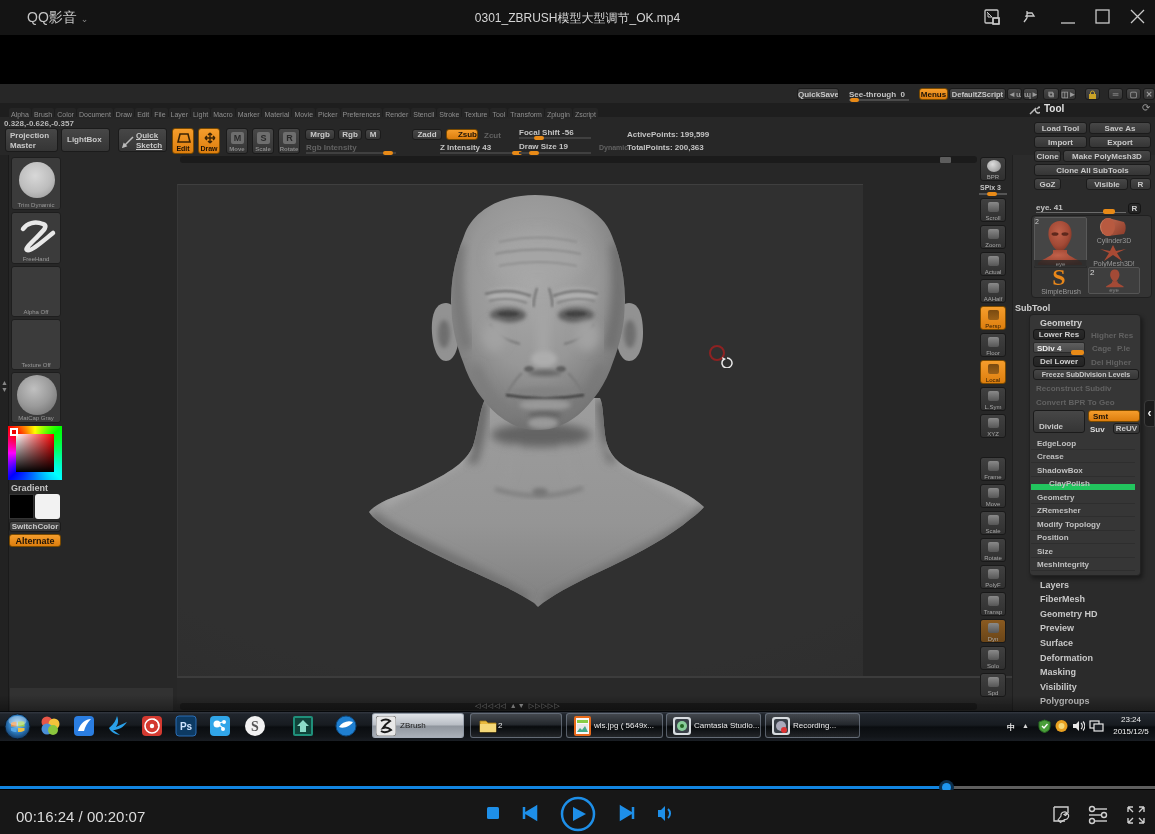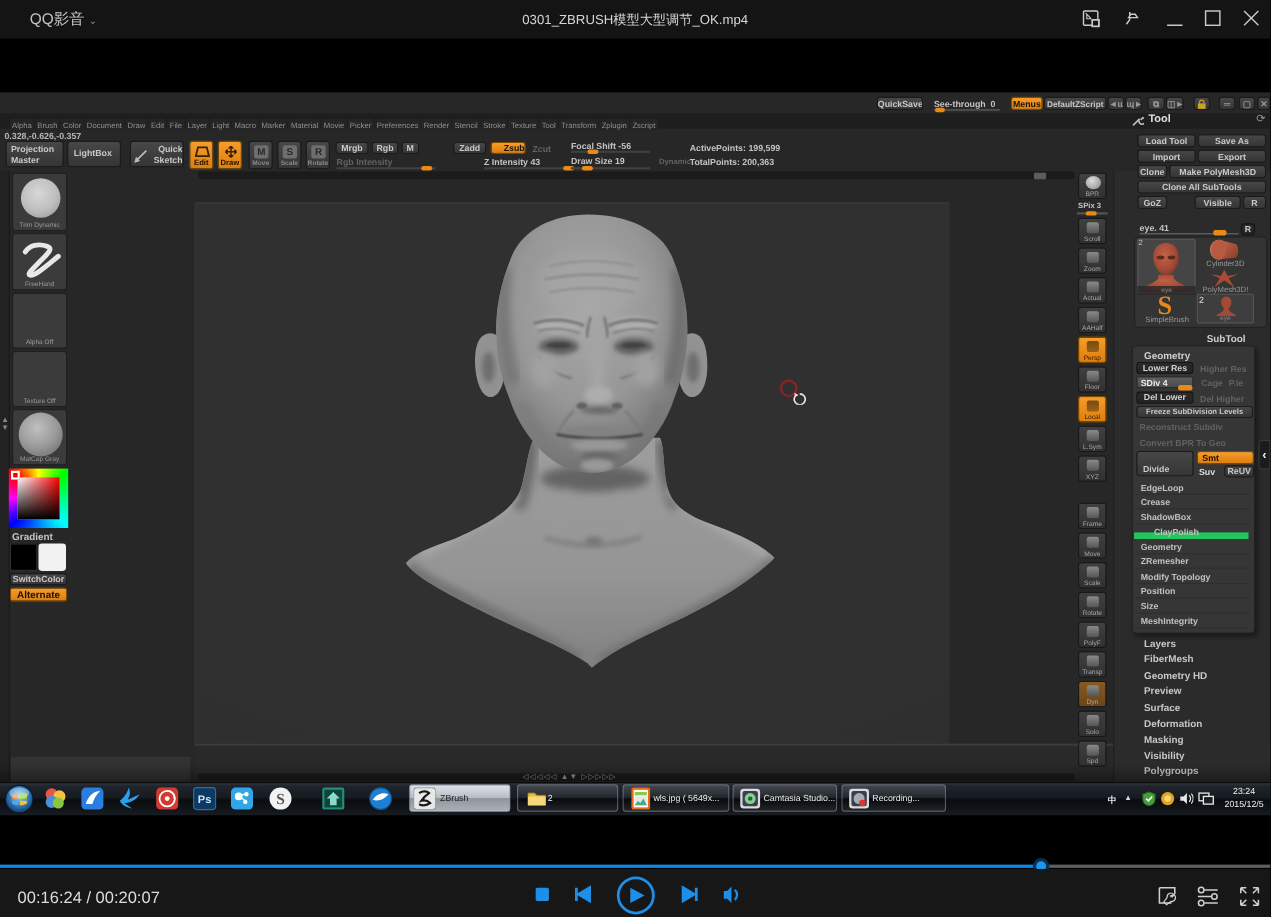--- a/index.html
+++ b/index.html
@@ -62,21 +62,21 @@
           <rect x="1" y="4" width="7" height="5" fill="#c9a227"></rect>
           <path d="M2.5 4 V3 a2 2 0 0 1 4 0 V4" stroke="#c9a227" fill="none"></path>
         </svg></div>
 <div class="btn" style="left:1108px;top:4px;width:15px;height:12px;line-height:11px;color:#9a9a9a">═</div>
 <div class="btn" style="left:1126px;top:4px;width:15px;height:12px;line-height:11px;color:#9a9a9a">▢</div>
 <div class="btn" style="left:1143px;top:4px;width:12px;height:12px;line-height:11px;color:#9a9a9a">✕</div>
 <div class="ab menu"><span>Alpha</span><span>Brush</span><span>Color</span><span>Document</span><span>Draw</span><span>Edit</span><span>File</span><span>Layer</span><span>Light</span><span>Macro</span><span>Marker</span><span>Material</span><span>Movie</span><span>Picker</span><span>Preferences</span><span>Render</span><span>Stencil</span><span>Stroke</span><span>Texture</span><span>Tool</span><span>Transform</span><span>Zplugin</span><span>Zscript</span></div>
 <div class="wtxt" style="left:4px;top:35px;color:#b8b8b8">0.328,-0.626,-0.357</div>
 <div class="btn" style="left:5px;top:44px;width:53px;height:24px;line-height:23px;font-size:8px;line-height:10px;padding-top:2px;text-align:left;padding-left:4px;">Projection<br>Master</div>
 <div class="btn" style="left:61px;top:44px;width:49px;height:24px;line-height:23px;font-size:8px;line-height:22px;text-align:left;padding-left:5px;">LightBox</div>
-<div class="btn" style="left:118px;top:44px;width:49px;height:24px;line-height:23px;font-size:8px;line-height:10px;padding-top:2px;text-align:right;"><svg width="13" height="13" style="float:left;margin:4px 1px 0 3px">
+<div class="btn" style="left:118px;top:44px;width:49px;height:24px;line-height:23px;font-size:8px;line-height:10px;padding-top:2px;text-align:left;text-decoration:underline;"><svg width="13" height="13" style="float:left;margin:4px 1px 0 3px">
           <path d="M1 12 L11 2 M1 12 l3-1 -2-2z" stroke="#bbb" stroke-width="1.5" fill="#bbb"></path>
         </svg>Quick<br>Sketch</div>
 <div class="obtn" style="left:172px;top:44px;width:22px;height:26px">
         <svg width="14" height="12" style="position:absolute;left:4px;top:3px">
           <path d="M3 2 h8 l2 8 h-12 z" fill="none" stroke="#3a2305" stroke-width="1.6"></path>
         </svg>
         <div style="position:absolute;bottom:1px;left:0;right:0;font-size:7px">Edit</div>
       </div>
 <div class="obtn" style="left:198px;top:44px;width:22px;height:26px">
         <svg width="14" height="12" style="position:absolute;left:4px;top:3px">
@@ -398,21 +398,21 @@
       <text x="13" y="19" font-size="24" font-weight="bold" fill="#e8871a" text-anchor="middle" font-family="Liberation Serif">S</text>
     </svg>
 <div class="ab" style="left:1036px;top:288px;width:50px;text-align:center;color:#999;font-size:7px">SimpleBrush</div>
 <div class="ab" style="left:1088px;top:267px;width:52px;height:27px;background:#3e3e3e;border:1px solid #555;border-radius:2px"></div>
 <svg class="ab" style="left:1104px;top:268px" width="22" height="20" viewBox="0 0 53 50">
 <path d="M26,4 C19,4 15,9 14.5,15 C14,19 15,22 16.5,25 C18,28.5 21,32 24,34.5 L26,36 L28,34.5 C31,32 34,28.5 35.5,25 C37,22 38,19 37.5,15 C37,9 33,4 26,4 Z" fill="#a34a36"></path>
 <path d="M19,33 L19,36 C17,40 8,42 4,46 L4,48 L48,48 L48,46 C44,42 35,40 33,36 L33,33 Z" fill="#a34a36"></path>
     </svg>
 <div class="ab" style="left:1090px;top:268px;color:#ddd;font-size:8px">2</div>
 <div class="ab" style="left:1088px;top:287px;width:52px;height:7px;color:#888;font-size:6px;text-align:center;line-height:7px">eye</div>
-<div class="ab" style="left:1097px;top:303px;color:#d0d0d0;font-size:9px;font-weight:bold">SubTool</div>
+<div class="ab" style="left:1015px;top:303px;color:#d0d0d0;font-size:9px;font-weight:bold">SubTool</div>
 <div class="ab" style="left:1029px;top:314px;width:112px;height:262px;background:#363636;border:1px solid #222;border-radius:4px;box-shadow:2px 3px 4px rgba(0,0,0,.4)"></div>
 <div class="ab" style="left:1040px;top:318px;color:#cfcfcf;font-size:9px;font-weight:bold">Geometry</div>
 <div class="dbtn" style="left:1033px;top:329px;width:52px;height:11px;line-height:10px;font-size:8px;">Lower Res</div>
 <div class="gtxt" style="left:1091px;top:331px">Higher Res</div>
 <div class="ab" style="left:1033px;top:342px;width:52px;height:11px;background:linear-gradient(#5e5e5e,#4a4a4a);border:1px solid #2a2a2a;border-radius:2px;color:#eee;font-size:8px;font-weight:bold;padding:1px 0 0 3px">SDiv 4</div>
 <div class="ab" style="left:1071px;top:350px;width:13px;height:5px;background:#e88a17;border-radius:2px"></div>
 <div class="gtxt" style="left:1092px;top:344px">Cage</div>
     <div class="gtxt" style="left:1117px;top:344px">P.le</div>
 <div class="dbtn" style="left:1033px;top:356px;width:52px;height:11px;line-height:10px;font-size:8px;">Del Lower</div>
 <div class="gtxt" style="left:1091px;top:358px">Del Higher</div>

